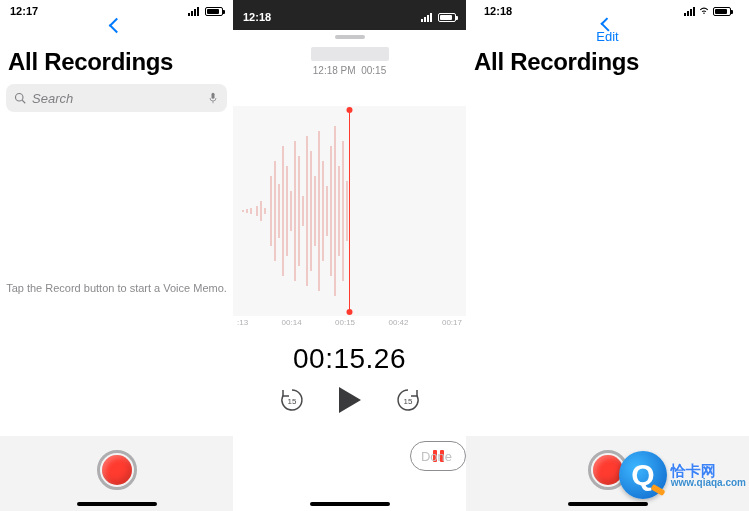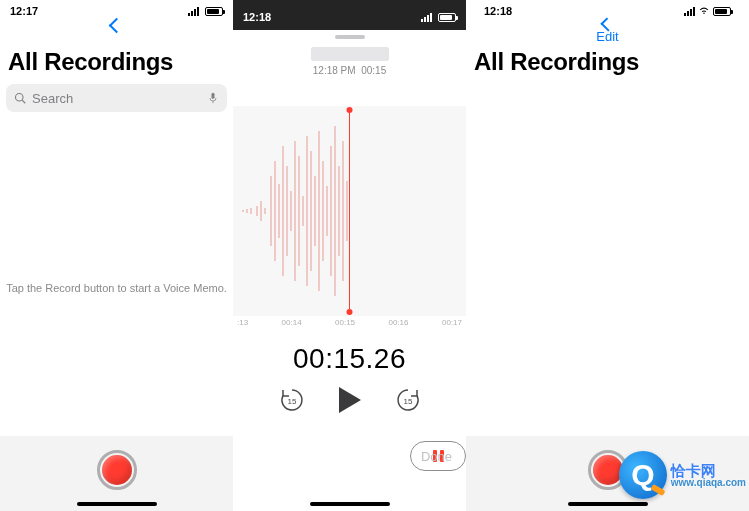--- a/index.html
+++ b/index.html
@@ -11,21 +11,21 @@
   .sig { display: inline-flex; align-items: flex-end; gap: 1px; }
   .sig i { width: 2px; background: currentColor; display: inline-block; }
   .sig i:nth-child(1){height:3px}.sig i:nth-child(2){height:5px}.sig i:nth-child(3){height:7px}.sig i:nth-child(4){height:9px}
   .batt { width: 18px; height: 9px; border: 1px solid currentColor; border-radius: 2px; position: relative; }
   .batt::after { content:''; position:absolute; right:-3px; top:2px; width:2px; height:4px; background:currentColor; border-radius:0 1px 1px 0;}
   .batt i { position:absolute; left:1px; top:1px; bottom:1px; width:12px; background:currentColor; border-radius:1px;}
   .nav { height: 24px; display: flex; align-items: center; justify-content: space-between; padding: 0 8px; flex-direction: column; }
   .chev { width: 11px; height: 11px; border-left: 2px solid #007aff; border-bottom: 2px solid #007aff; transform: rotate(45deg); }
   .edit { color: #007aff; font-size: 13px; }
   .title { font-size: 24px; font-weight: 800; padding: 4px 8px 8px; letter-spacing:-0.3px;}
-  .search { margin: 0 6px; background: #eeeeef; border-radius: 8px; height: 28px; display: flex; align-items: center; padding: 8px 8px; gap: 6px; color:#808084;}
+  .search { margin: 0 6px; background: #eeeeef; border-radius: 8px; height: 28px; display: flex; align-items: center; padding: 8px 8px; gap: 6px; color:#808084;font-style:italic;}
   .search svg { width: 12px; height: 12px; }
   .mic { width: 12px; height: 14px; }
   .empty-msg { color: #8a8a8d; font-size: 11px; text-align: center; padding-top: 170px; }
   .bottombar { position: absolute; bottom: 0; left: 0; right: 0; height: 75px; background: #f3f3f4; display:flex; flex-direction:column; align-items:center; justify-content:flex-start; padding-top:14px;}
   .recbtn { width: 40px; height: 40px; border-radius: 50%; border: 3px solid #aeaeb0; display:flex; align-items:center; justify-content:center;}
   .recbtn .dot { width: 30px; height: 30px; border-radius: 50%; background: #ff3b30; box-shadow: inset -3px -4px 6px rgba(0,0,0,.15), inset 3px 3px 5px rgba(255,255,255,.25);}
   .homebar { width: 80px; height: 4px; background: #000; border-radius: 3px; position:absolute; bottom:5px; left:50%; transform:translateX(-50%);}
   
   .p2 { background: #fff; }
   .p2 .status-bar { background: #242424; color:#fff; height:30px; border-radius: 0; padding-top:4px;}
@@ -156,21 +156,21 @@
       </g>
       <line x1="116.5" y1="4" x2="116.5" y2="206" stroke="#ff3b30" stroke-width="1"></line>
       <circle cx="116.5" cy="4" r="3" fill="#ff3b30"></circle>
         <circle cx="116.5" cy="206" r="3" fill="#ff3b30"></circle>
     </svg>
   </div>
   <div class="ticks">
     <span>:13</span>
     <span>00:14</span>
     <span>00:15</span>
-    <span>00:16</span>
+    <span>00:42</span>
     <span>00:17</span>
   </div>
   <div class="bigtime">00:15.26</div>
   <div class="controls">
     <span class="skip">
       <svg viewBox="0 0 26 26">
           <path d="M13 3a10 10 0 11-9 5.5" fill="none" stroke="currentColor" stroke-width="1.5"></path>
           <path d="M4 3l0 6 6 0" fill="none" stroke="currentColor" stroke-width="1.5"></path>
           <text x="13" y="17" font-size="8" text-anchor="middle" fill="currentColor">15</text>
         </svg>

